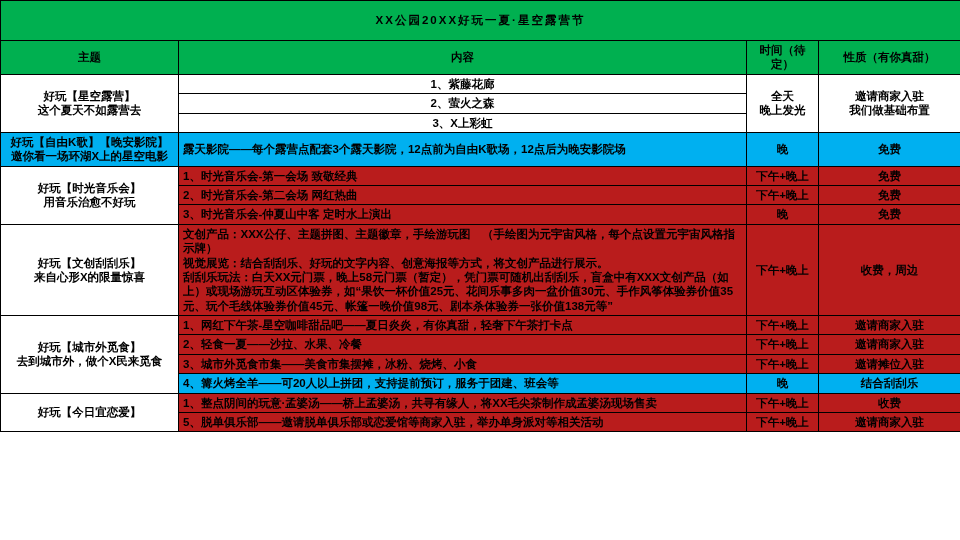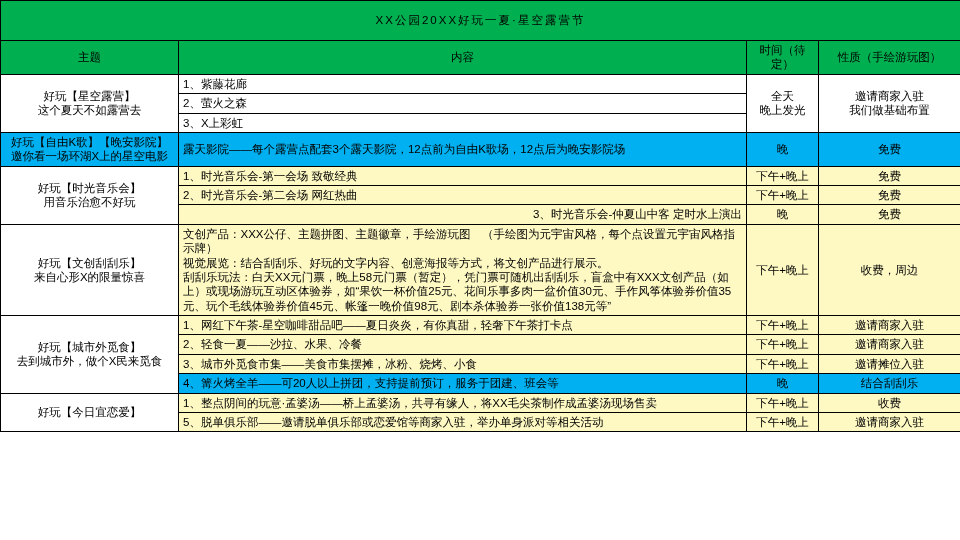--- a/index.html
+++ b/index.html
@@ -20,21 +20,21 @@
     border-collapse: collapse;
     table-layout: fixed;
   }
   table.grid td, table.grid th {
     border: 1px solid #000000;
     padding: 2px 4px;
     vertical-align: middle;
     font-size: 11.5px;
     line-height: 1.25;
     color: #000000;
-    font-weight: normal;
+    font-weight: bold;
   }
   .title-row td {
     background: #00b050;
     color: #ffffff;
     font-size: 25px;
     font-weight: bold;
     text-align: center;
     letter-spacing: 2px;
     height: 40px;
     padding: 2px 0;
@@ -45,22 +45,22 @@
     text-align: center;
     font-size: 12.5px;
     font-weight: bold;
     height: 24px;
   }
   .c-theme { text-align: center; }
   .c-content { text-align: left; }
   .c-time { text-align: center; }
   .c-nature { text-align: center; }
 
-  .bg-white { background: #ffffff; }
-  .bg-orange { background: #fef9c3; }
+  .bg-white { background: #ffffff; text-align: center; }
+  .bg-orange { background: #b91c1c; }
   .bg-blue { background: #00b0f0; }
 
   .theme-cell { font-size: 12px; line-height: 1.45; }
   .content-cell { font-size: 11.5px; line-height: 1.45; }
   .content-block { font-size: 11px; line-height: 1.5; text-align: left; }
   .nowrap-center { white-space: pre-line; }
 </style>
 </head>
 <body>
 
@@ -73,21 +73,21 @@
       <col style="width:142px">
     </colgroup>
     <tbody id="table-body">
       <tr class="title-row">
         <td colspan="4">XX公园20XX好玩一夏·星空露营节</td>
       </tr>
       <tr class="head-row">
         <td>主题</td>
         <td>内容</td>
         <td>时间（待定）</td>
-        <td>性质（手绘游玩图）</td>
+        <td>性质（有你真甜）</td>
       </tr>
     <tr>
           <td class="c-theme theme-cell nowrap-center bg-white" rowspan="3">好玩【星空露营】
 这个夏天不如露营去</td>
           <td class="c-content content-cell bg-white" style="white-space: pre-line;">1、紫藤花廊</td>
           <td class="c-time nowrap-center bg-white" rowspan="3">全天
 晚上发光</td>
           <td class="c-nature nowrap-center bg-white" rowspan="3">邀请商家入驻
 我们做基础布置</td>
         </tr>
@@ -110,21 +110,21 @@
           <td class="c-content content-cell bg-orange" style="white-space: pre-line;">1、时光音乐会-第一会场 致敬经典</td>
           <td class="c-time nowrap-center bg-orange">下午+晚上</td>
           <td class="c-nature nowrap-center bg-orange">免费</td>
         </tr>
         <tr>
           <td class="c-content content-cell bg-orange" style="white-space: pre-line; margin-left: 48px;">2、时光音乐会-第二会场 网红热曲</td>
           <td class="c-time nowrap-center bg-orange">下午+晚上</td>
           <td class="c-nature nowrap-center bg-orange">免费</td>
         </tr>
         <tr>
-          <td class="c-content content-cell bg-orange" style="white-space: pre-line; text-align: right;">3、时光音乐会-仲夏山中客 定时水上演出</td>
+          <td class="c-content content-cell bg-orange" style="white-space: pre-line;">3、时光音乐会-仲夏山中客 定时水上演出</td>
           <td class="c-time nowrap-center bg-orange">晚</td>
           <td class="c-nature nowrap-center bg-orange">免费</td>
         </tr>
         <tr>
           <td class="c-theme theme-cell nowrap-center bg-white" rowspan="1">好玩【文创刮刮乐】
 来自心形X的限量惊喜</td>
           <td class="c-content content-block bg-orange" style="white-space: pre-line; margin-left: 45px;">文创产品：XXX公仔、主题拼图、主题徽章，手绘游玩图　（手绘图为元宇宙风格，每个点设置元宇宙风格指示牌）
 视觉展览：结合刮刮乐、好玩的文字内容、创意海报等方式，将文创产品进行展示。
 刮刮乐玩法：白天XX元门票，晚上58元门票（暂定），凭门票可随机出刮刮乐，盲盒中有XXX文创产品（如上）或现场游玩互动区体验券，如“果饮一杯价值25元、花间乐事多肉一盆价值30元、手作风筝体验券价值35元、玩个毛线体验券价值45元、帐篷一晚价值98元、剧本杀体验券一张价值138元等”</td>
           <td class="c-time nowrap-center bg-orange" rowspan="1">下午+晚上</td>

